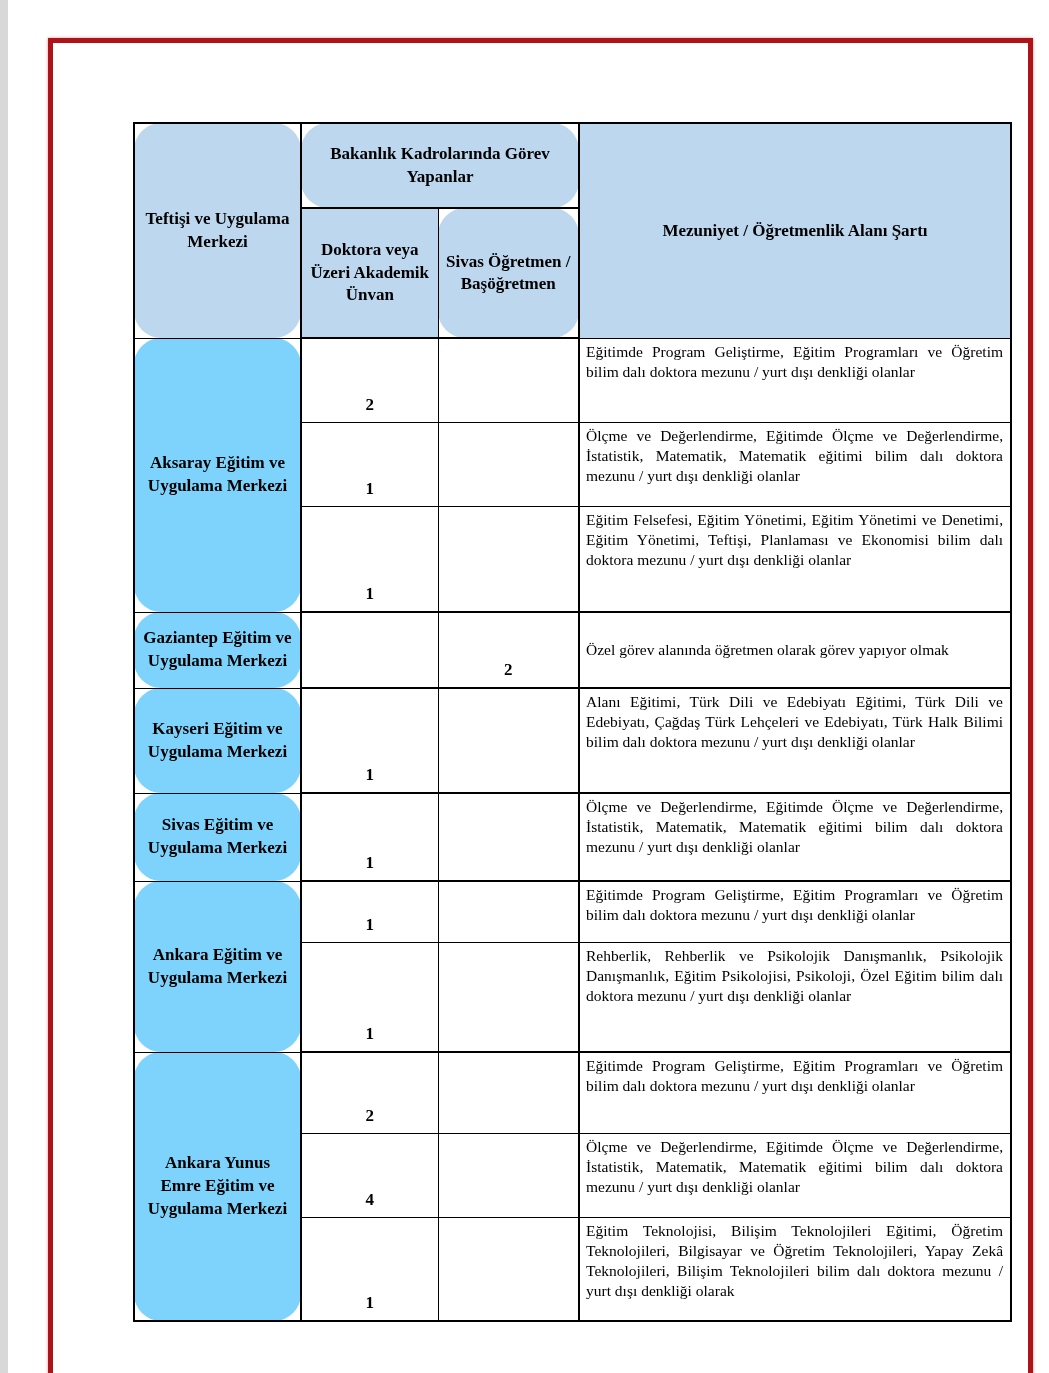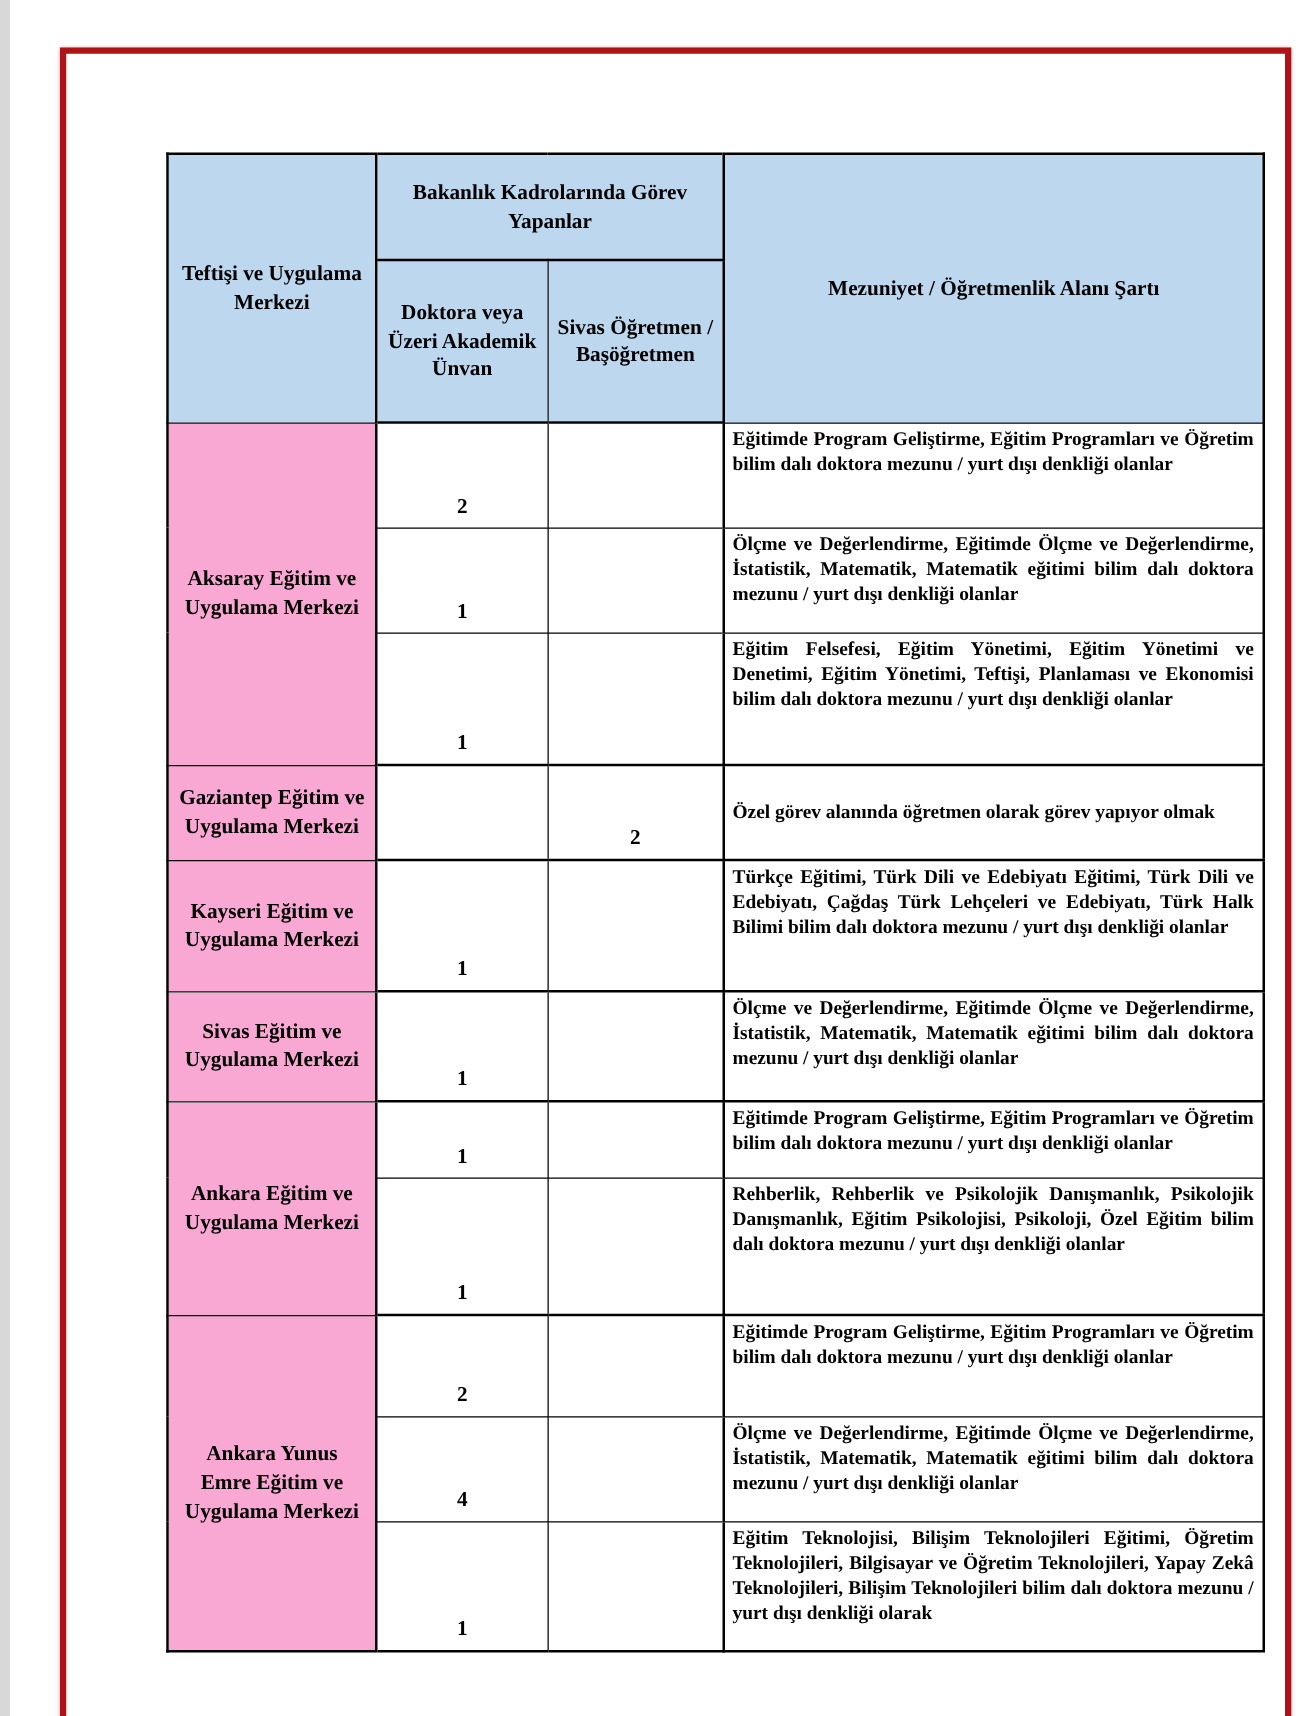--- a/index.html
+++ b/index.html
@@ -35,35 +35,34 @@
     left: 133px; top: 122px;
     border-collapse: collapse;
     table-layout: fixed;
     width: 877px;
     border: 2.5px solid #000;
   }
   td, th {
     border: 1.5px solid #000;
     box-sizing: border-box;
     overflow: hidden;
-    font-weight: bold;
   }
-  .br2 { border-right-width: 2.5px; }
+  .br2 { border-right-width: 2.5px; border-radius: 27px; }
   .bb2 { border-bottom-width: 2.5px; }
   th {
     background: #bdd7ee;
     font-weight: bold;
     font-size: 17px;
     line-height: 1.32;
     text-align: center;
     vertical-align: middle;
     padding: 2px 6px;
   }
   td.center-cell {
-    background: #f9a8d4;
+    background: #7dd3fc;
     font-weight: bold;
     font-size: 17px;
     line-height: 1.35;
     text-align: center;
     vertical-align: middle;
     padding: 2px 8px;
   }
   td.num-cell {
     font-weight: bold;
     font-size: 17px;
@@ -127,21 +126,21 @@
         <tr style="height: 76px;">
           <td class="center-cell br2" rowspan="1">Gaziantep Eğitim ve Uygulama Merkezi</td>
           <td class="num-cell bb2"></td>
           <td class="num-cell br2 bb2">2</td>
           <td class="req-cell bb2 vmid">Özel görev alanında öğretmen olarak görev yapıyor olmak</td>
         </tr>
         <tr style="height: 105px;">
           <td class="center-cell br2" rowspan="1">Kayseri Eğitim ve Uygulama Merkezi</td>
           <td class="num-cell bb2">1</td>
           <td class="num-cell br2 bb2"></td>
-          <td class="req-cell bb2">Türkçe Eğitimi, Türk Dili ve Edebiyatı Eğitimi, Türk Dili ve Edebiyatı, Çağdaş Türk Lehçeleri ve Edebiyatı, Türk Halk Bilimi bilim dalı doktora mezunu  / yurt dışı denkliği olanlar</td>
+          <td class="req-cell bb2">Alanı Eğitimi, Türk Dili ve Edebiyatı Eğitimi, Türk Dili ve Edebiyatı, Çağdaş Türk Lehçeleri ve Edebiyatı, Türk Halk Bilimi bilim dalı doktora mezunu  / yurt dışı denkliği olanlar</td>
         </tr>
         <tr style="height: 88px;">
           <td class="center-cell br2" rowspan="1">Sivas Eğitim ve Uygulama Merkezi</td>
           <td class="num-cell bb2">1</td>
           <td class="num-cell br2 bb2"></td>
           <td class="req-cell bb2">Ölçme ve Değerlendirme, Eğitimde Ölçme ve Değerlendirme, İstatistik, Matematik, Matematik eğitimi bilim dalı doktora mezunu  / yurt dışı denkliği olanlar</td>
         </tr>
         <tr style="height: 61px;">
           <td class="center-cell br2" rowspan="2">Ankara Eğitim ve Uygulama Merkezi</td>
           <td class="num-cell">1</td>

